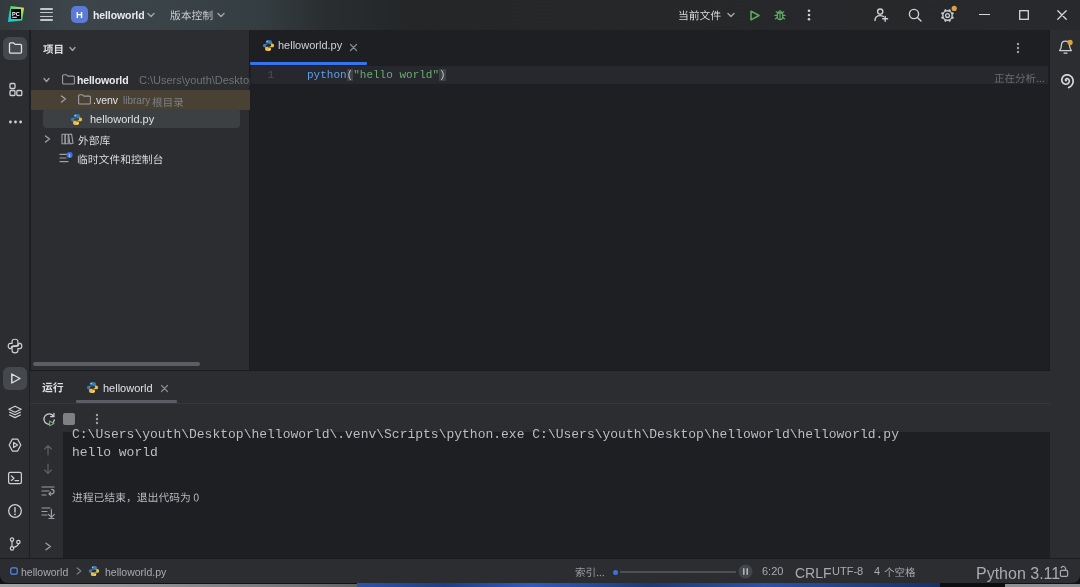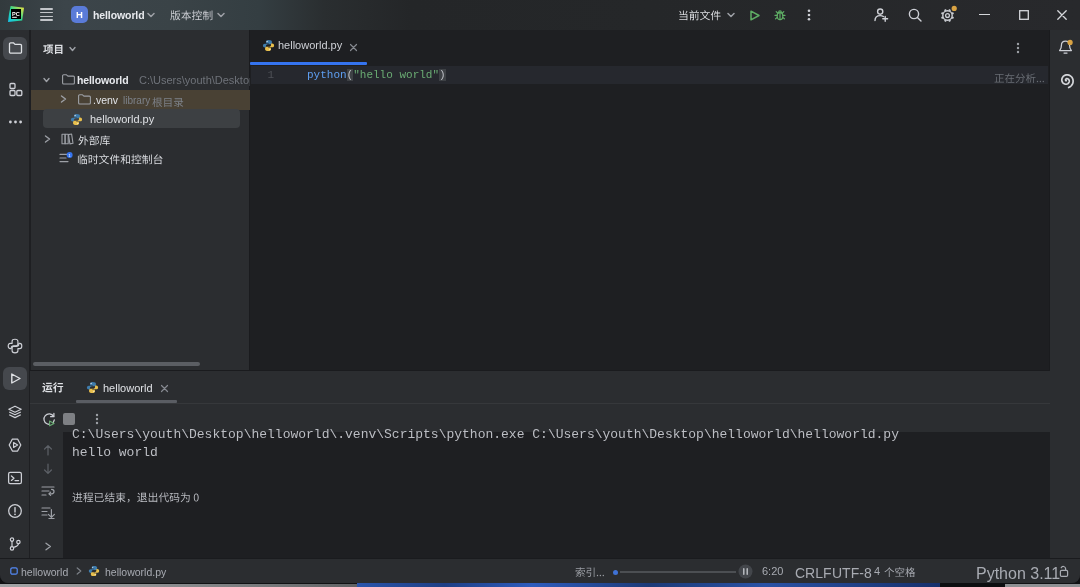--- a/index.html
+++ b/index.html
@@ -324,21 +324,21 @@
       <path fill="#9da0a6" d="M6.6465000000000005 10.038C7.539000000000001 10.5 8.7 11.3 9.2 11.739L9.849 11.277000000000001C9.2505 10.8 8.1 10.1 7.2 9.6495ZM3.0450000000000004 9.702C2.4465000000000003 10.3 1.5 10.9 0.6 11.245500000000002C0.8190000000000001 11.4 1.1 11.6 1.2 11.7705C2.079 11.3 3.1 10.6 3.8 9.9855ZM2.037 7.7805C2.2155 7.7 2.5 7.7 4.4 7.5495C3.5595000000000003 8 2.8 8.3 2.5 8.4C1.8795000000000002 8.7 1.4 8.8 1.1 8.8305C1.1445 9 1.2 9.4 1.3 9.5235C1.554 9.4 2 9.4 5 9.1875V11.025C5.0295000000000005 11.2 5 11.2 4.8 11.193000000000001C4.6515 11.2 4.1 11.2 3.4 11.193000000000001C3.5595000000000003 11.4 3.7 11.7 3.7 11.9175C4.494000000000001 11.9 5 11.9 5.4 11.791500000000001C5.7015 11.7 5.8 11.5 5.8 11.046000000000001V9.1455L8.368500000000001 8.988C8.652000000000001 9.3 8.9 9.6 9.1 9.807L9.681000000000001 9.387C9.2295 8.8 8.3 7.9 7.5 7.329000000000001L6.982500000000001 7.686C7.2555000000000005 7.9 7.5 8.2 7.8 8.4525L3.2445000000000004 8.694C4.7250000000000005 8.1 6.2 7.4 7.6 6.573L7.0665000000000004 6.090000000000001C6.604500000000001 6.4 6.1 6.7 5.6 6.9510000000000005L3.2445000000000004 7.0875C3.9690000000000003 6.7 4.7 6.3 5.4 5.827500000000001L5.04 5.586H9.051V6.8775H9.828000000000001V4.9035H5.6595V3.9270000000000005H9.691500000000001V3.234H5.6595V2.2995H4.8405000000000005V3.234H0.798V3.9270000000000005H4.8405000000000005V4.9035H0.6930000000000001V6.8775H1.4385000000000001V5.586H4.557C3.8115 6.2 2.9 6.7 2.6 6.814500000000001C2.289 7 2 7.1 1.8 7.0875C1.9005 7.3 2 7.6 2 7.7805Z M18.711 2.415000000000001V11.97H19.4985V2.415000000000001ZM12.0015 5.166C11.865 6.2 11.6 7.4 11.4 8.2635H15.403500000000001C15.256499999999999 10 15.1 10.8 14.8 11.0145C14.721 11.1 14.6 11.1 14.4 11.13C14.1225 11.1 13.4 11.1 12.7 11.056500000000002C12.8835 11.3 13 11.6 13 11.865C13.6815 11.9 14.3 11.9 14.7 11.886000000000001C15.057 11.9 15.3 11.8 15.5 11.55C15.8655 11.2 16.1 10.2 16.2 7.896000000000001C16.254 7.8 16.3 7.5 16.3 7.528500000000001H12.400500000000001C12.495000000000001 7 12.6 6.5 12.7 5.901000000000001H16.2015V2.7509999999999994H11.6235V3.4860000000000007H15.4245V5.166Z M22.4595 11.2665C22.8375 11.3 23.2 11 23.2 10.542000000000002C23.1525 10.1 22.8 9.8 22.5 9.807C22.071 9.8 21.8 10.1 21.8 10.542000000000002C21.7665 11 22.1 11.3 22.5 11.2665Z M25.3785 11.2665C25.7565 11.3 26.1 11 26.1 10.542000000000002C26.0715 10.1 25.8 9.8 25.4 9.807C24.990000000000002 9.8 24.7 10.1 24.7 10.542000000000002C24.6855 11 25 11.3 25.4 11.2665Z M28.2975 11.2665C28.6755 11.3 29 11 29 10.542000000000002C28.9905 10.1 28.7 9.8 28.3 9.807C27.909000000000002 9.8 27.6 10.1 27.6 10.542000000000002C27.6045 11 27.9 11.3 28.3 11.2665Z"></path>
     </svg>
     <div class="abs" style="left:613px;top:570px;width:5px;height:4.5px;border-radius:2.5px;background:#3f72d6"></div>
     <div class="abs" style="left:620px;top:570.8px;width:116px;height:2.4px;background:#4c4f53"></div>
     <svg class="abs" style="left:738px;top:564px" width="15" height="15" viewBox="0 0 15 15">
 <circle cx="7.5" cy="7.5" r="7" fill="#43464b"></circle>
 <path d="M5.8 4.8 V10.2 M9.2 4.8 V10.2" stroke="#c0c3c8" stroke-width="1.4" stroke-linecap="round"></path>
     </svg>
     <div class="abs" style="left:762px;top:565px;font-size:11px;color:#a8abb2">6:20</div>
     <div class="abs" style="left:795px;top:565px;font-size:14px;color:#a8abb2">CRLF</div>
-    <div class="abs" style="left:832px;top:565px;font-size:14px;color:#a8abb2">UTF-8</div>
+    <div class="abs" style="left:832px;top:565px;font-size:11px;color:#a8abb2">UTF-8</div>
     <div class="abs" style="left:874px;top:565px;font-size:11px;color:#a8abb2">4</div>
     <svg class="" style="position:absolute;left:884px;top:565px" width="33" height="16" viewBox="0 0 33 16">
       <path fill="#a8abb2" d="M4.83 5.397V11.9595H5.649V5.397ZM5.313000000000001 2.2995C4.263 4.1 2.4 5.6 0.4 6.447C0.5880000000000001 6.6 0.8 6.9 1 7.1715C2.5725000000000002 6.4 4.1 5.2 5.3 3.7170000000000005C6.657 5.4 8 6.4 9.6 7.182C9.723 6.9 10 6.6 10.2 6.468000000000001C8.557500000000001 5.7 7.1 4.7 5.7 3.0869999999999997L6.016500000000001 2.625Z M16.422 5.4915C17.493000000000002 6 18.9 6.9 19.6 7.381500000000001L20.1495 6.772500000000001C19.404 6.3 18 5.5 16.9 4.966500000000001ZM14.532 4.9350000000000005C13.7235 5.6 12.6 6.4 11.4 6.793500000000001L11.8545 7.476000000000001C13.083 7 14.2 6.2 15.1 5.418ZM11.3085 10.899000000000001V11.613000000000001H20.2335V10.899000000000001H16.149V8.2425H19.1625V7.528500000000001H12.411V8.2425H15.319500000000001V10.899000000000001ZM14.952 2.4779999999999998C15.120000000000001 2.8 15.3 3.2 15.5 3.591H11.298V5.964H12.075V4.3155H19.4145V5.7015H20.223V3.591H16.4325C16.275 3.2 16 2.7 15.8 2.247Z M27.0375 4.1265H29.337C29.022 4.8 28.6 5.4 28.1 5.922000000000001C27.5835 5.4 27.2 4.9 26.9 4.3260000000000005ZM23.121 2.3100000000000005V4.557H21.546V5.3025H23.0265C22.701 6.8 22 8.4 21.3 9.2925C21.4305 9.5 21.6 9.8 21.7 9.9855C22.2285 9.3 22.7 8.1 23.1 6.961500000000001V11.9595H23.866500000000002V6.6675C24.192 7.1 24.6 7.7 24.7 7.990500000000001L25.2 7.392C25.011 7.1 24.1 6.1 23.9 5.764500000000001V5.3025H25.0635L24.8115 5.5125C24.990000000000002 5.6 25.3 5.9 25.4 6.048C25.788 5.7 26.1 5.4 26.5 4.9350000000000005C26.754 5.4 27.1 5.9 27.6 6.405C26.680500000000002 7.2 25.6 7.7 24.6 8.0745C24.738 8.2 24.9 8.5 25 8.715C25.305 8.6 25.6 8.5 25.9 8.379000000000001V11.980500000000001H26.586V11.518500000000001H29.515500000000003V11.938500000000001H30.282V8.295000000000002L30.765 8.484C30.8805 8.3 31.1 8 31.3 7.822500000000001C30.219 7.5 29.3 7 28.6 6.415500000000001C29.358 5.6 30 4.7 30.3 3.6435000000000004L29.841 3.4125000000000005L29.694000000000003 3.444H27.426000000000002C27.594 3.1 27.7 2.8 27.9 2.4990000000000006L27.111 2.2995C26.7015 3.4 26 4.4 25.2 5.1450000000000005V4.557H23.866500000000002V2.3100000000000005ZM26.586 10.825500000000002V8.799000000000001H29.515500000000003V10.825500000000002ZM26.3655 8.1165C26.985 7.8 27.6 7.4 28.1 6.9195C28.6125 7.4 29.2 7.8 29.9 8.1165Z"></path>
     </svg>
     <div class="abs" style="left:976px;top:565px;font-size:16px;color:#a8abb2">Python 3.11 (helloworld)</div>
     <svg class="abs" style="left:1056px;top:565px" width="14" height="13" viewBox="0 0 14 13">
 <g fill="none" stroke="#a8abb2" stroke-width="1.2">
 <rect x="4.4" y="5.4" width="7.2" height="6" rx="1.2"></rect>
 <path d="M9.6 5.2 V3.6 A2.3 2.3 0 0 0 5.2 2.8" stroke-linecap="round"></path>
 </g>

